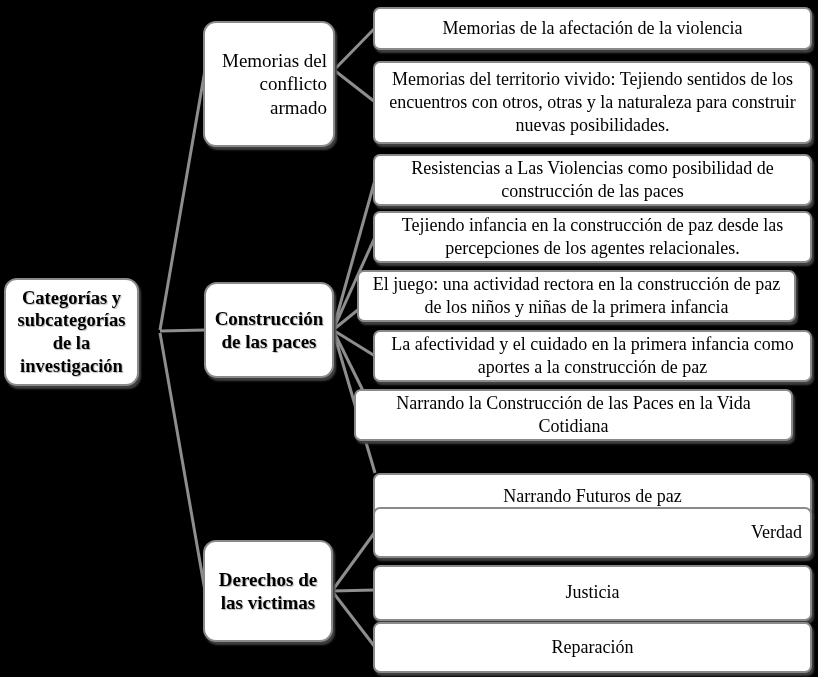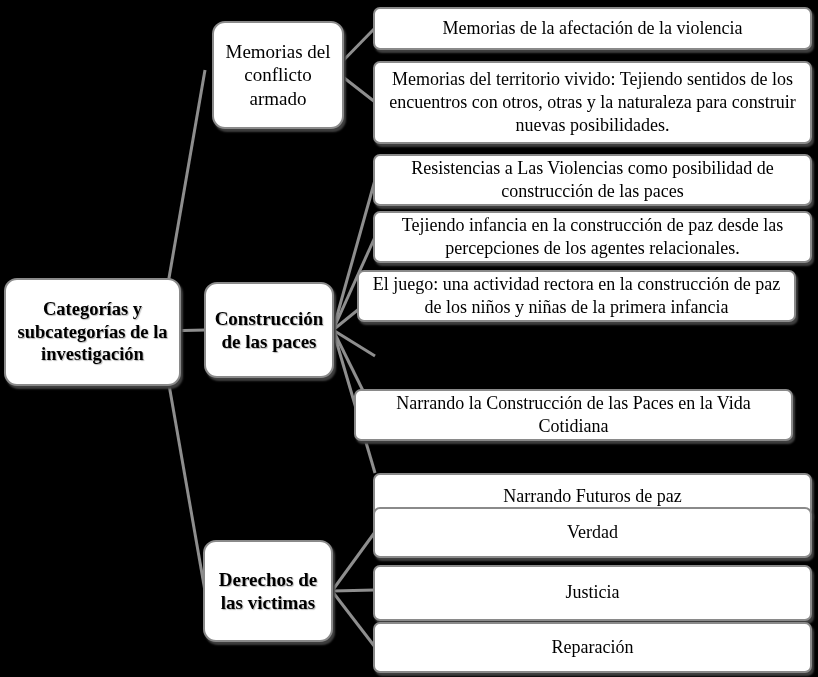--- a/index.html
+++ b/index.html
@@ -31,35 +31,35 @@
     border-width:2.5px;
   }
   .bold{font-weight:bold;text-shadow:1px 1px 1px #b9b9b9;}
   .leaf{
     border-radius:7px;
     font-size:18px;
     line-height:1.28;
     padding:2px 8px;
   }
   
-  .pos-root{left:4px;  top:278px; width:177px; height:108px; font-size:18.5px;}
+  .pos-root{left:4px;  top:278px; width:135px; height:108px; font-size:18.5px;}
   
-  .pos-m1{left:212px; top:21px;  width:132px; height:108px;}
+  .pos-m1{left:203px; top:21px;  width:132px; height:126px;text-align:right;}
   .pos-m2{left:204px; top:282px; width:130px; height:96px;}
   .pos-m3{left:203px; top:540px; width:130px; height:102px;}
   
   .pos-l1 {left:373px; top:7px;   width:439px; height:43px;}
   .pos-l2 {left:373px; top:61px;  width:439px; height:83px;}
   .pos-l3 {left:373px; top:154px; width:439px; height:52px;}
   .pos-l4 {left:373px; top:211px; width:439px; height:52px;}
   .pos-l5 {left:357px; top:270px; width:439px; height:52px;}
   .pos-l6 {left:373px; top:330px; width:439px; height:52px;}
   .pos-l7 {left:354px; top:389px; width:439px; height:52px;}
   .pos-l8 {left:373px; top:449px; width:439px; height:48px;margin-top:24px;}
-  .pos-l9 {left:373px; top:507px; width:439px; height:51px;}
+  .pos-l9 {left:373px; top:507px; width:439px; height:51px;justify-content:flex-end;}
   .pos-l10{left:373px; top:565px; width:439px; height:56px;}
   .pos-l11{left:373px; top:622px; width:439px; height:51px;}
 </style>
 </head>
 <body>
 
 <div id="canvas">
 
   <svg id="wires" viewBox="0 0 818 677" xmlns="http://www.w3.org/2000/svg">
     <g stroke="#8e8e8e" stroke-width="3">
@@ -109,20 +109,23 @@
 
   <div class="node leaf pos-l3">
     <span>Resistencias a Las Violencias como posibilidad de construcción de las paces</span>
   </div>
   <div class="node leaf pos-l4">
     <span>Tejiendo infancia en la construcción de paz desde las percepciones de los agentes relacionales.</span>
   </div>
   <div class="node leaf pos-l5">
     <span>El juego: una actividad rectora en la construcción de paz de los niños y niñas de la primera infancia</span>
   </div>
+  <div class="node leaf pos-l6">
+    <span>La afectividad y el cuidado en la primera infancia como aportes a la construcción de paz</span>
+  </div>
   <div class="node leaf pos-l7">
     <span>Narrando la Construcción de las Paces en la Vida Cotidiana</span>
   </div>
   <div class="node leaf pos-l8">
     <span>Narrando Futuros de paz</span>
   </div>
 
   <div class="node leaf pos-l9">
     <span>Verdad</span>
   </div>

